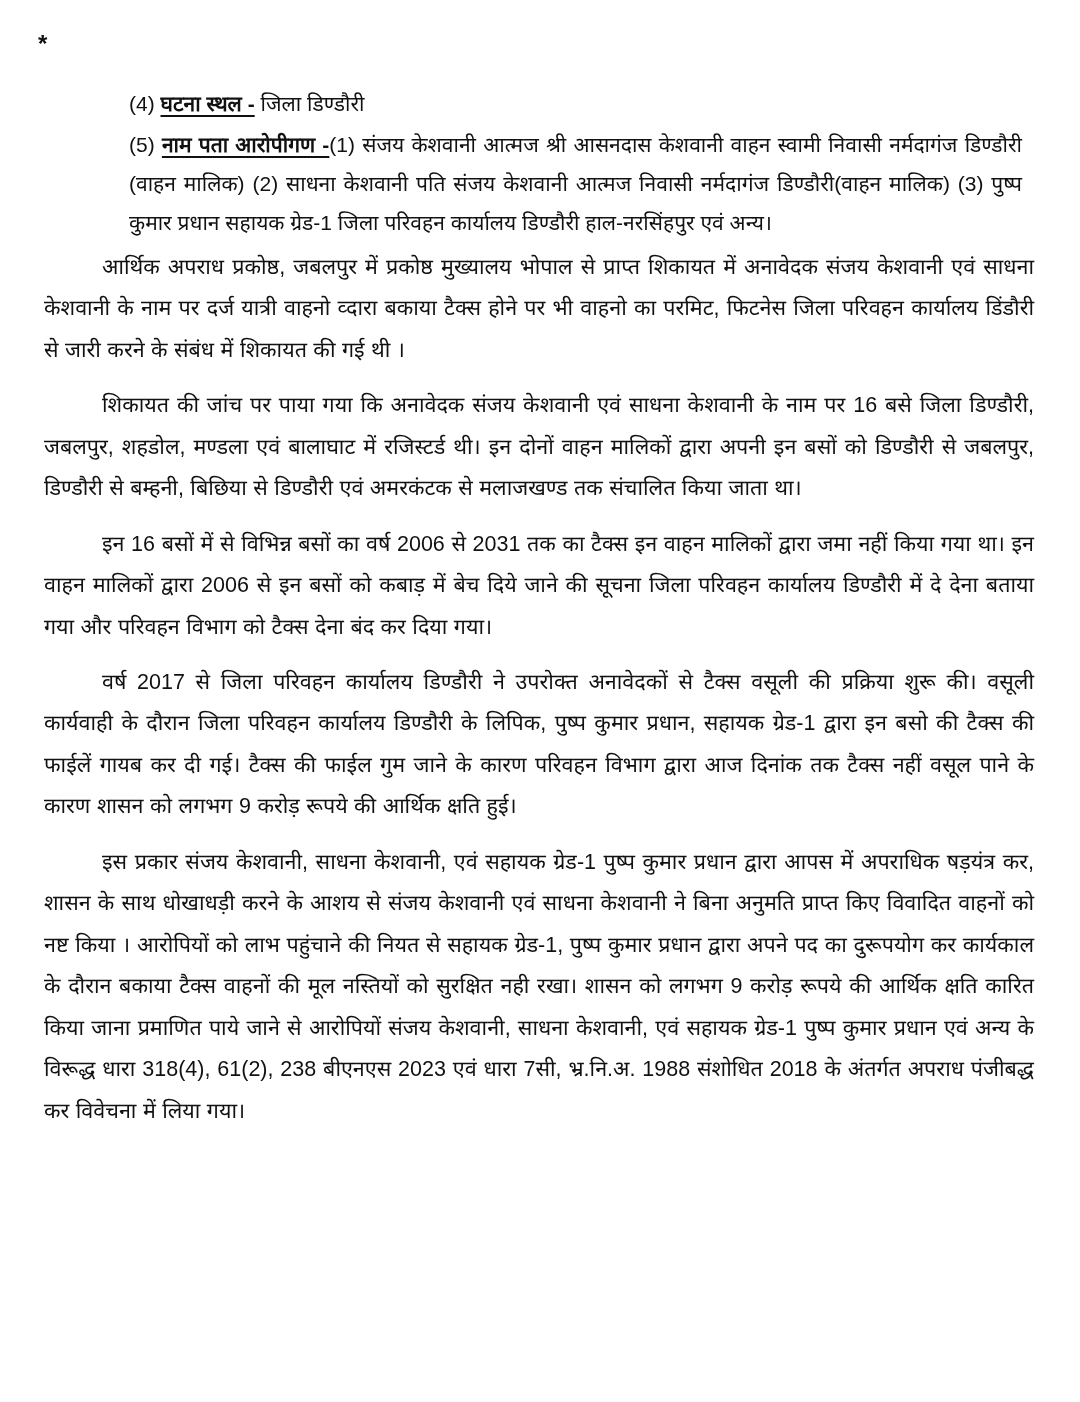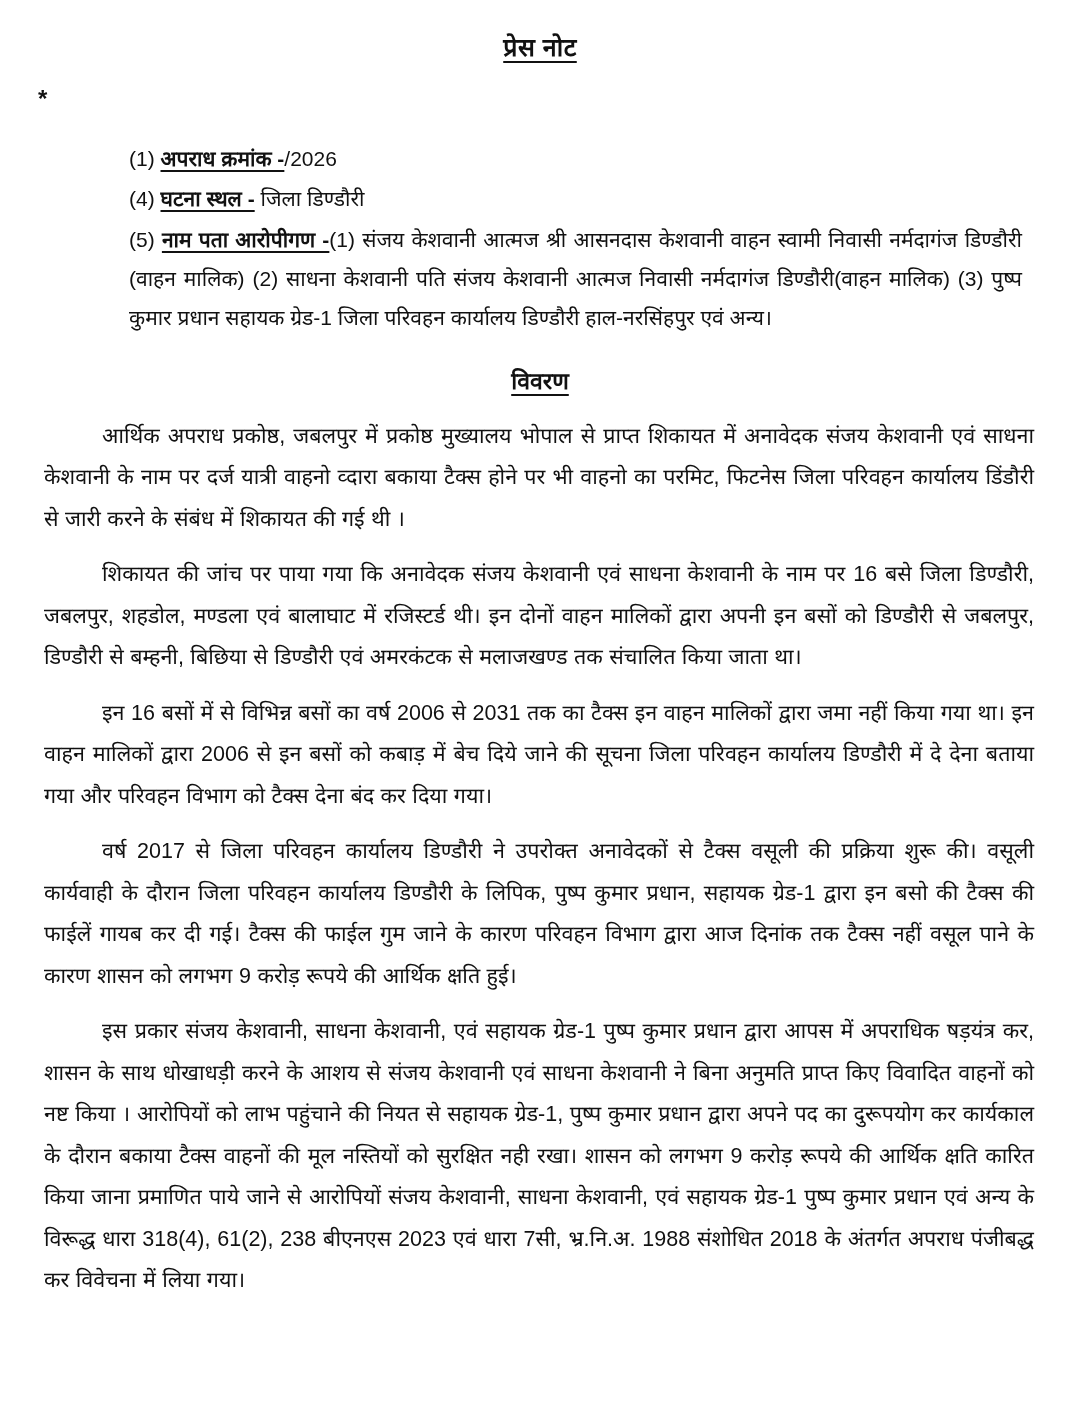--- a/index.html
+++ b/index.html
@@ -123,52 +123,42 @@
   }
   .para:last-child {
     margin-bottom: 0;
   }
 </style>
 </head>
 <body>
 
 <div class="page">
 
-  <div class="doc-title">
-    <span class="u">प्रेस नोट</span>
-  </div>
 
   <div class="headline-row">
     <div class="headline-bullet">*</div>
   </div>
 
   <div class="meta-list">
 
-    <div class="meta-item">
-      <span class="num">(1)</span>
-      <span class="lbl">अपराध क्रमांक -</span><span class="body">/2026</span>
-    </div>
 
 
 
     <div class="meta-item">
       <span class="num">(4)</span>
       <span class="lbl">घटना स्थल -</span><span class="body"> जिला डिण्डौरी</span>
     </div>
 
     <div class="meta-item wrap">
       <span class="num">(5)</span>
       <span class="lbl">नाम पता आरोपीगण -</span><span class="body">(1) संजय केशवानी आत्मज श्री आसनदास केशवानी वाहन स्वामी निवासी नर्मदागंज डिण्डौरी (वाहन मालिक) (2) साधना केशवानी पति संजय केशवानी आत्मज निवासी नर्मदागंज डिण्डौरी(वाहन मालिक) (3) पुष्प कुमार प्रधान सहायक ग्रेड-1 जिला परिवहन कार्यालय डिण्डौरी हाल-नरसिंहपुर एवं अन्य।</span>
     </div>
 
   </div>
 
-  <div class="section-heading">
-    <span class="u">विवरण</span>
-  </div>
 
   <div class="body-wrap">
     <p class="para">आर्थिक अपराध प्रकोष्ठ, जबलपुर में प्रकोष्ठ मुख्यालय भोपाल से प्राप्त शिकायत में अनावेदक संजय केशवानी एवं साधना केशवानी के नाम पर दर्ज यात्री वाहनो व्दारा बकाया टैक्स होने पर भी वाहनो का परमिट, फिटनेस जिला परिवहन कार्यालय डिंडौरी से जारी करने के संबंध में शिकायत की गई थी ।</p>
     <p class="para">शिकायत की जांच पर पाया गया कि अनावेदक संजय केशवानी एवं साधना केशवानी के नाम पर 16 बसे जिला डिण्डौरी, जबलपुर, शहडोल, मण्डला एवं बालाघाट में रजिस्टर्ड थी। इन दोनों वाहन मालिकों द्वारा अपनी इन बसों को डिण्डौरी से जबलपुर, डिण्डौरी से बम्हनी, बिछिया से डिण्डौरी एवं अमरकंटक से  मलाजखण्ड तक संचालित किया जाता था।</p>
     <p class="para">इन 16 बसों में से विभिन्न बसों का वर्ष 2006 से 2031 तक का टैक्स इन वाहन मालिकों द्वारा जमा नहीं किया गया था। इन वाहन मालिकों द्वारा 2006 से इन बसों को कबाड़ में बेच दिये जाने की सूचना जिला परिवहन कार्यालय डिण्डौरी में दे देना बताया गया और परिवहन विभाग को टैक्स देना बंद कर दिया गया।</p>
     <p class="para">वर्ष 2017 से जिला परिवहन कार्यालय डिण्डौरी ने उपरोक्त अनावेदकों से टैक्स वसूली की प्रक्रिया शुरू की। वसूली कार्यवाही के दौरान जिला परिवहन कार्यालय डिण्डौरी के लिपिक, पुष्प कुमार प्रधान, सहायक ग्रेड-1 द्वारा इन बसो की टैक्स की फाईलें गायब कर दी गई। टैक्स की फाईल गुम जाने के कारण परिवहन विभाग द्वारा आज दिनांक तक टैक्स नहीं वसूल पाने के कारण शासन को लगभग 9 करोड़ रूपये की आर्थिक क्षति हुई।</p>
     <p class="para">इस प्रकार संजय केशवानी, साधना केशवानी, एवं सहायक ग्रेड-1 पुष्प कुमार प्रधान द्वारा आपस में अपराधिक षड़यंत्र कर, शासन के साथ धोखाधड़ी करने के आशय से संजय केशवानी एवं साधना केशवानी ने बिना अनुमति प्राप्त किए विवादित वाहनों को नष्ट किया । आरोपियों को लाभ पहुंचाने की नियत से सहायक ग्रेड-1, पुष्प कुमार प्रधान द्वारा अपने पद का दुरूपयोग कर कार्यकाल के दौरान बकाया टैक्स वाहनों की मूल नस्तियों को सुरक्षित नही रखा। शासन को लगभग 9 करोड़ रूपये की आर्थिक क्षति कारित किया जाना प्रमाणित पाये जाने से आरोपियों संजय केशवानी, साधना केशवानी, एवं सहायक ग्रेड-1 पुष्प कुमार प्रधान एवं अन्य के विरूद्ध धारा 318(4), 61(2), 238 बीएनएस 2023 एवं धारा 7सी, भ्र.नि.अ. 1988 संशोधित 2018 के अंतर्गत अपराध पंजीबद्ध कर विवेचना में लिया गया।</p>
   </div>
 
 </div>

